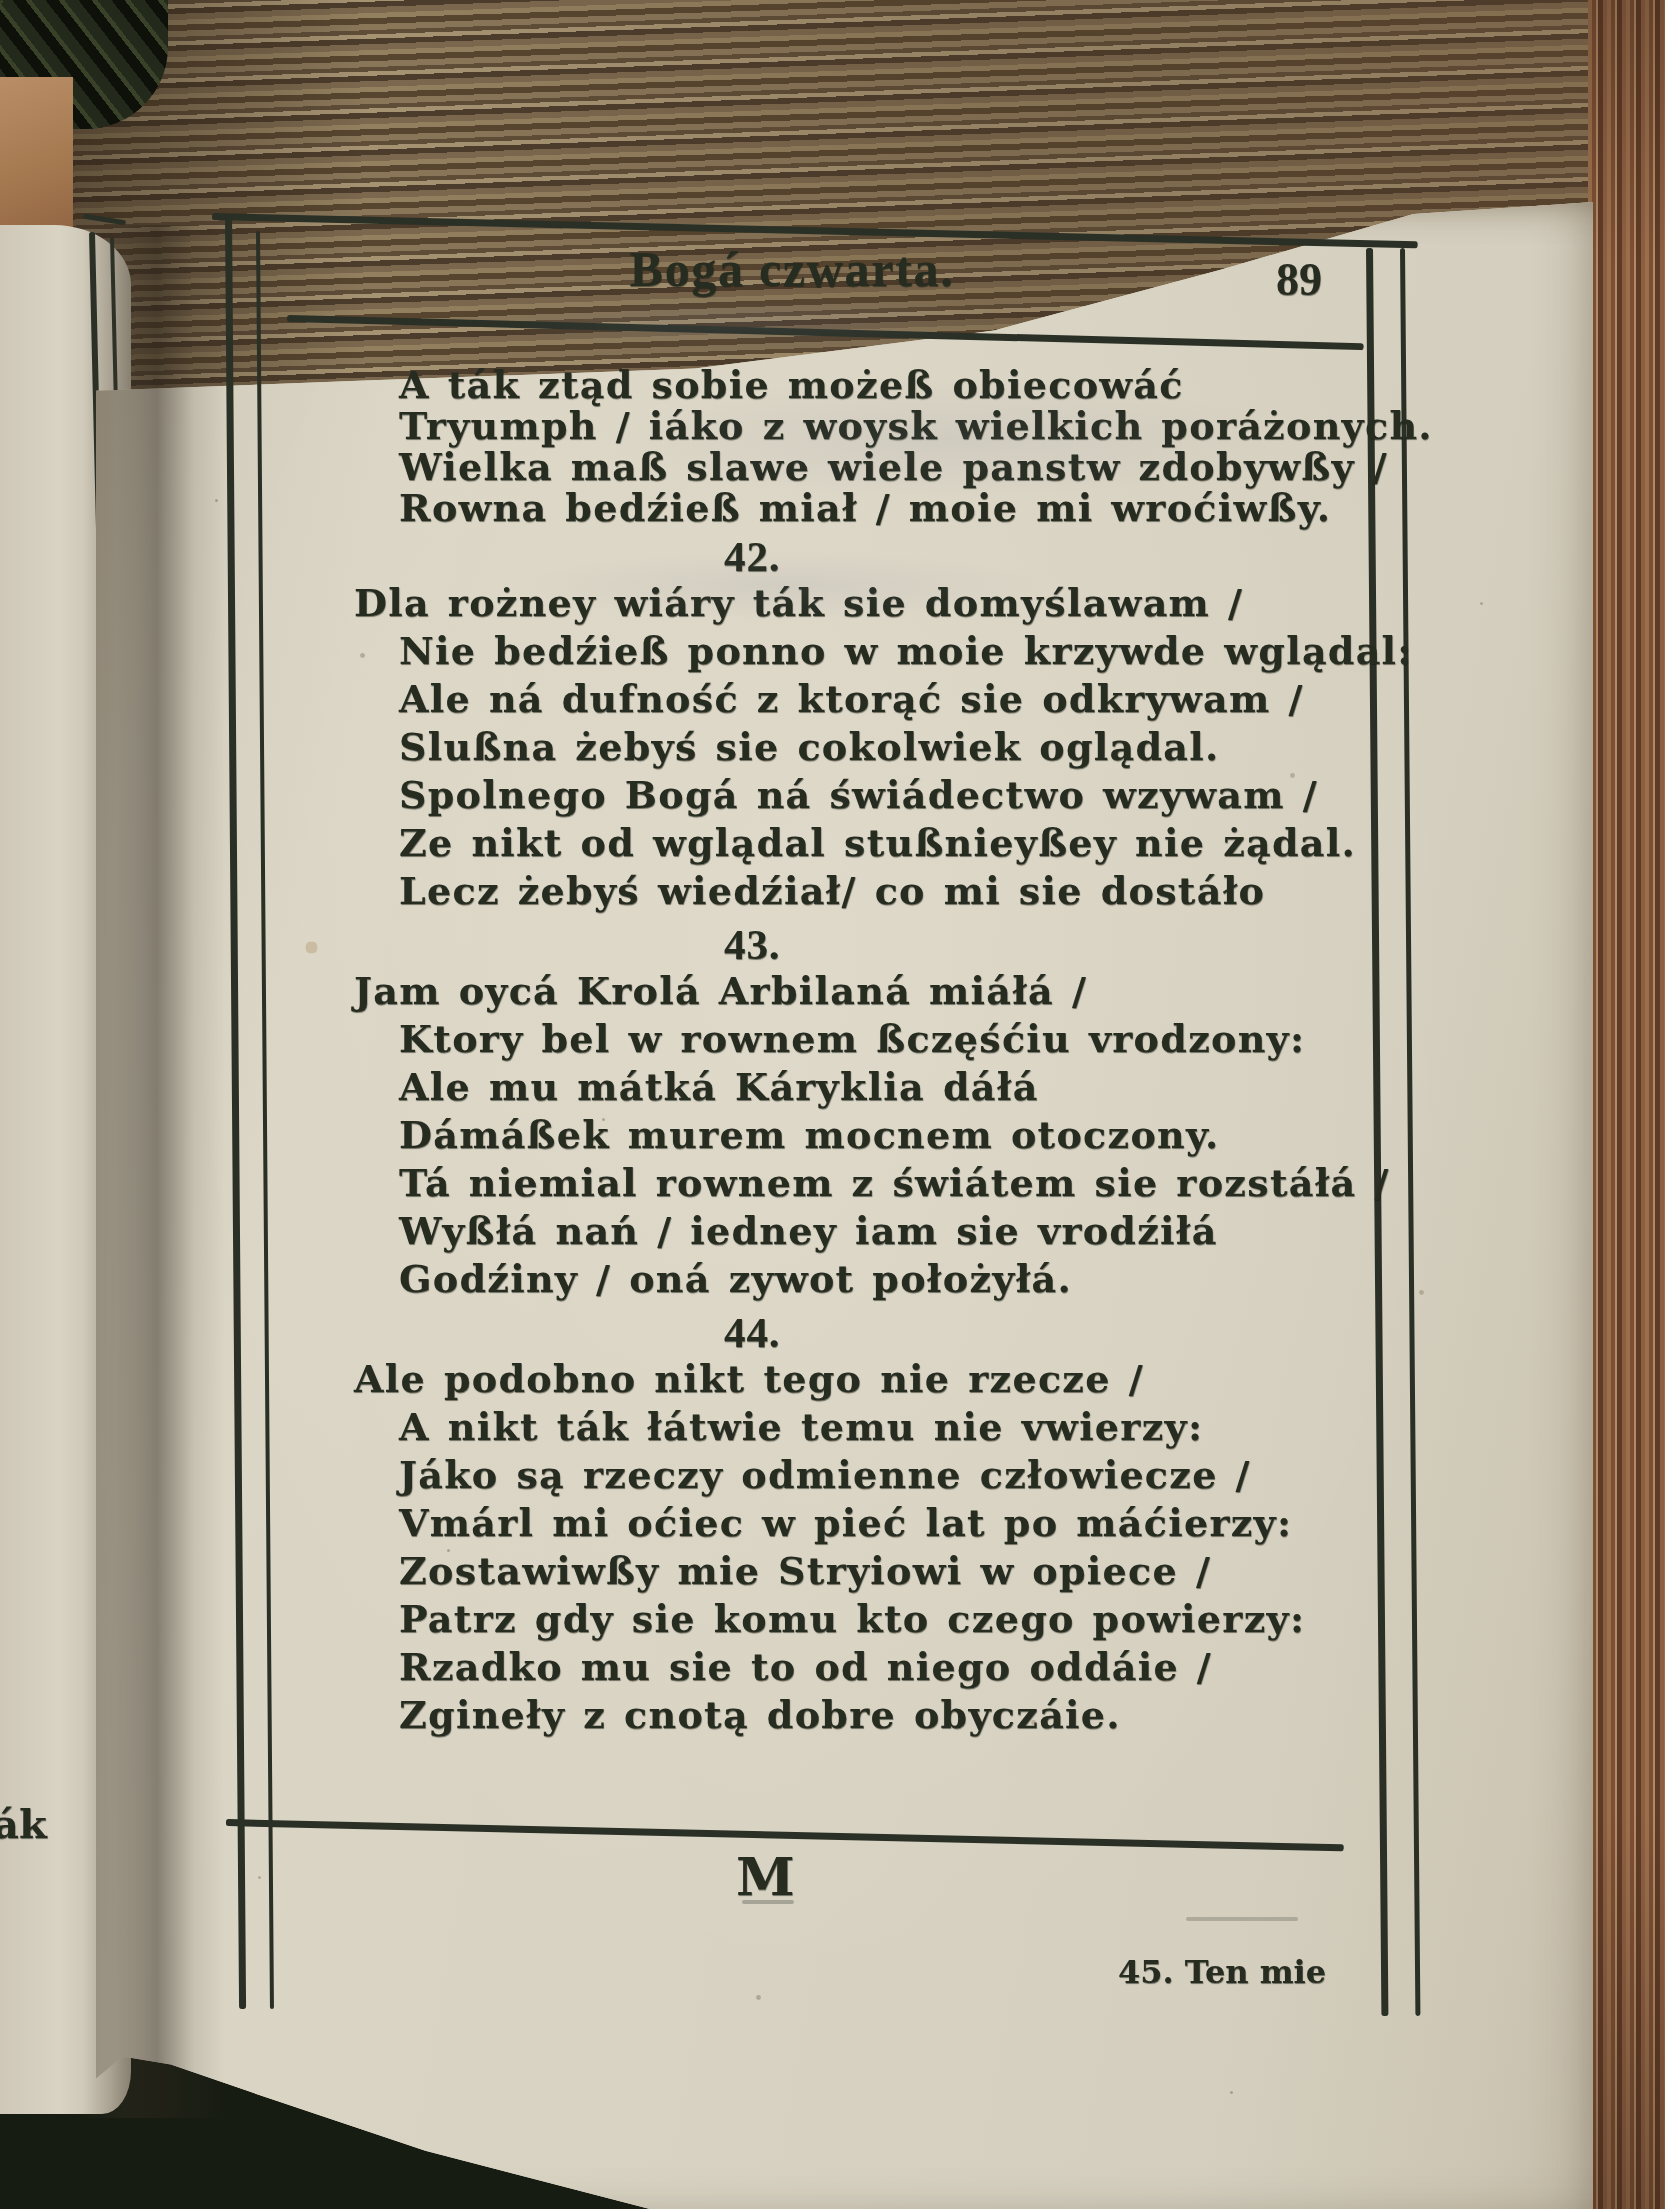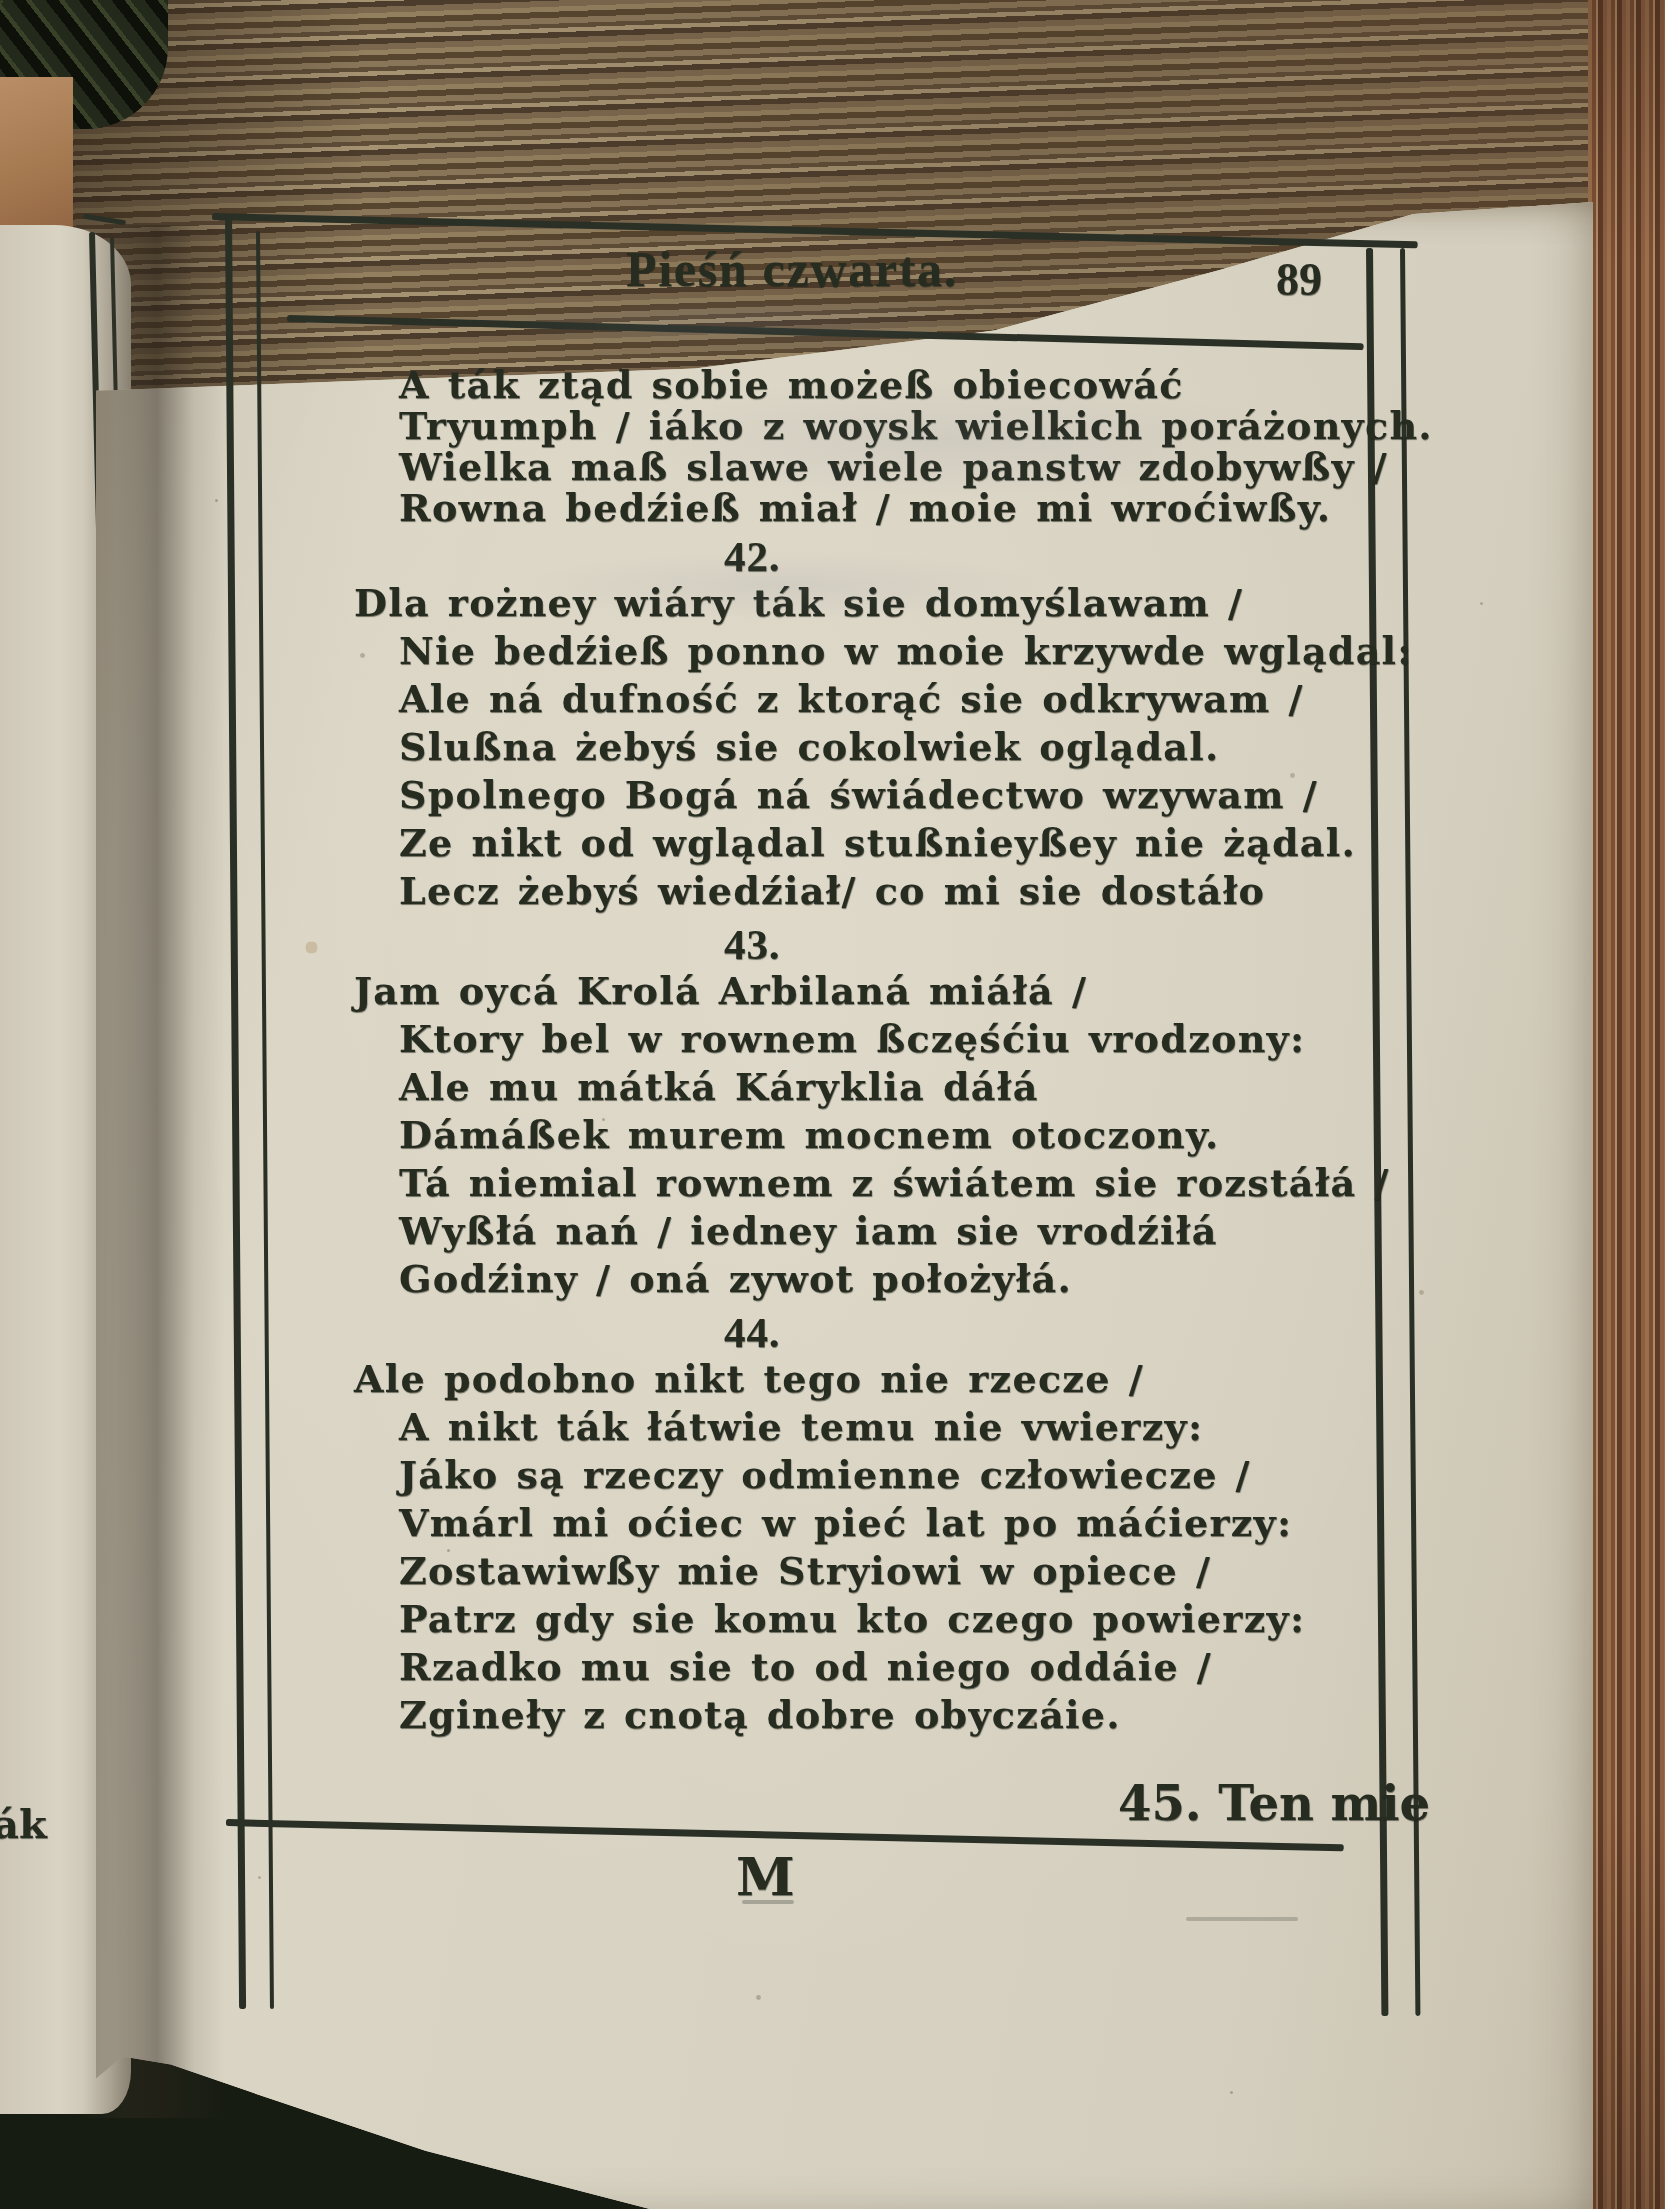--- a/index.html
+++ b/index.html
@@ -102,22 +102,22 @@
   .stanza-head{
     display:block;height:46px;line-height:45px;padding-left:370px;
     font-family:"Liberation Serif", serif;font-weight:bold;font-size:43px;letter-spacing:0.9px;margin-top:6px;
   }
   .stanza-head.first{margin-top:5.2px;}
   .signature-mark{
     position:absolute;left:736px;top:1850px;
     font-weight:bold;font-size:53px;line-height:53px;
   }
   .catchword{
-    position:absolute;left:1118px;top:1781px;width:231px;
-    font-weight:bold;font-size:48px;line-height:45px;white-space:nowrap;
+    position:absolute;left:1118px;top:1950px;width:231px;
+    font-weight:bold;font-size:32px;line-height:45px;white-space:nowrap;
   }
   .facing-fragment{
     position:absolute;left:-6.9px;top:1802px;
     font-weight:bold;font-size:40px;line-height:43px;
   }
   
   .smudge{position:absolute;height:4.3px;background:rgba(60,65,55,.32);border-radius:2.6px;}
   .smudge-m{left:742px;top:1900px;width:52px;}
   .smudge-c{left:1186px;top:1917px;width:112px;opacity:.8;}
   .ghost{position:absolute;pointer-events:none;border-radius:50%;}
@@ -164,21 +164,21 @@
   <div class="gutter-shadow"></div>
 
   <div class="rule rule-top"></div>
   <div class="rule rule-header"></div>
   <div class="rule rule-left-a"></div>
   <div class="rule rule-left-b"></div>
   <div class="rule rule-right-a"></div>
   <div class="rule rule-right-b"></div>
   <div class="rule rule-bottom"></div>
 
-  <div class="running-title ink">Pieśń czwarta.</div>
+  <div class="running-title ink">Bogá czwarta.</div>
   <div class="page-number ink">89</div>
 
   <div class="text-block ink">
     <span class="vla indent">A ták ztąd sobie możeß obiecowáć</span>
     <span class="vla indent">Tryumph / iáko z woysk wielkich poráżonych.</span>
     <span class="vla indent">Wielka maß slawe wiele panstw zdobywßy /</span>
     <span class="vla indent">Rowna bedźieß miał / moie mi wroćiwßy.</span>
 
     <span class="stanza-head first">42.</span>
     <span class="vl">Dla rożney wiáry ták sie domyślawam /</span>

